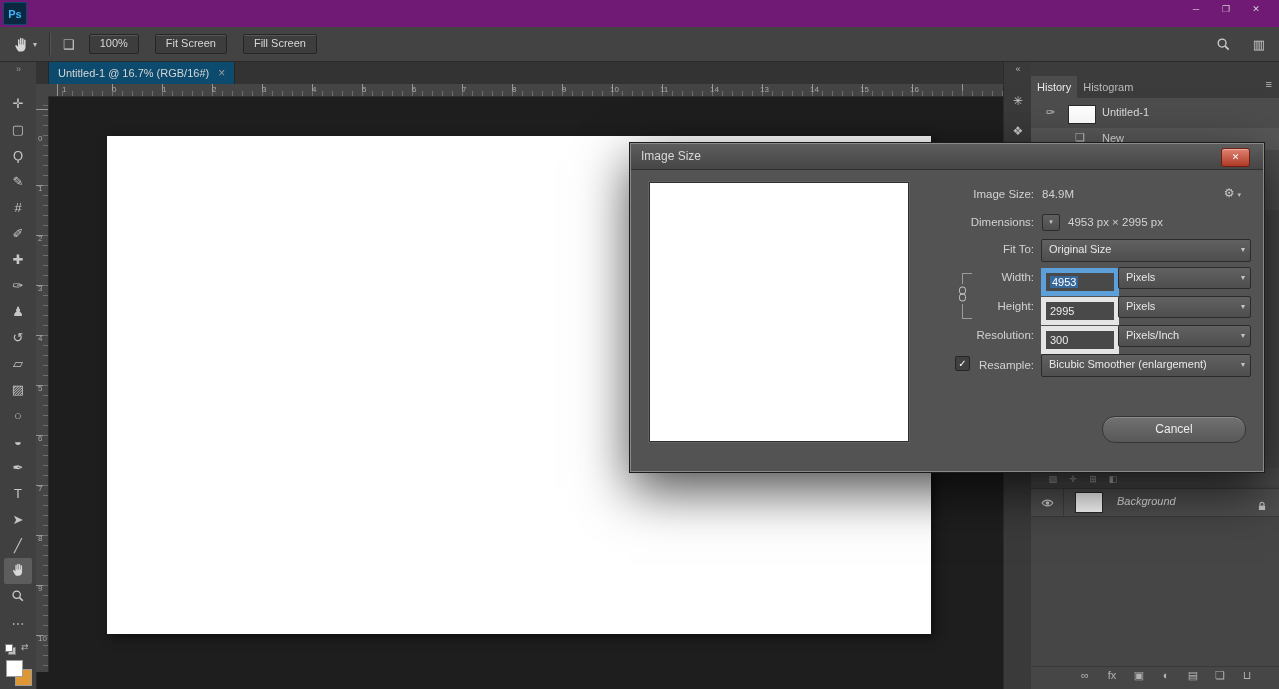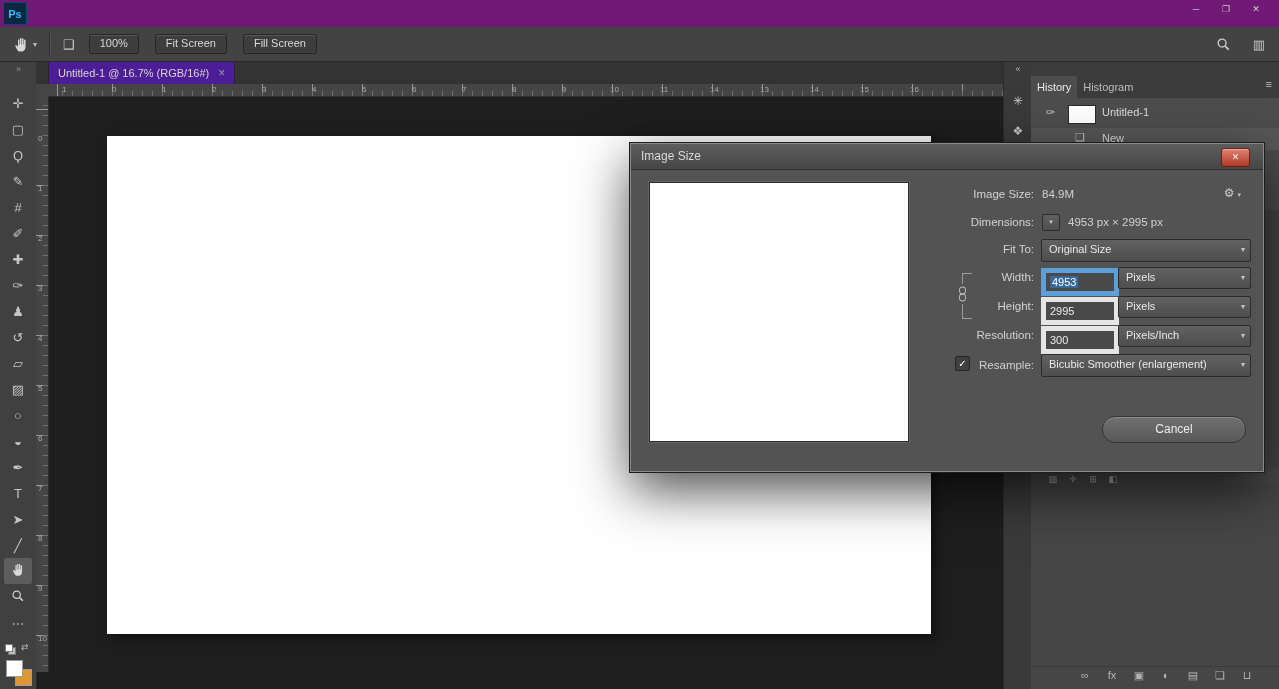--- a/index.html
+++ b/index.html
@@ -41,21 +41,21 @@
   #tb-minis{position:absolute;left:0;top:578px;width:36px;height:18px;}
   .mini-default{position:absolute;left:5px;top:4px;width:11px;height:11px;}
   .md-f{position:absolute;left:0;top:0;width:6px;height:6px;background:#fff;border:1px solid #777;z-index:2;}
   .md-b{position:absolute;right:0;bottom:0;width:6px;height:6px;background:#bdbdbd;border:1px solid #777;}
   .mini-swap{position:absolute;left:21px;top:2px;color:#bdbdbd;font-size:9px;}
   #fg-swatch{position:absolute;left:6px;top:598px;width:15px;height:15px;border:1px solid #9c9c9c;z-index:2;}
   #bg-swatch{position:absolute;left:15px;top:607px;width:15px;height:15px;border:1px solid #9c9c9c;z-index:1;}
 
   
   #tabbar{position:absolute;left:36px;top:62px;width:967px;height:22px;background:#333;}
-  #doc-tab{position:absolute;left:12px;top:0;height:22px;background:#4c1d95;display:flex;
+  #doc-tab{position:absolute;left:12px;top:0;height:22px;background:#0c4a6e;display:flex;
            align-items:center;padding:0 9px;border-left:1px solid #262626;border-right:1px solid #262626;}
   #doc-tab .t{font-size:11px;color:#d6d6d6;}
   #doc-tab .x{margin-left:9px;color:#9c9c9c;font-size:12px;}
 
   
   #canvas{position:absolute;left:36px;top:84px;width:967px;height:588px;background:#1e1e1e;}
   #ruler-corner{position:absolute;left:0;top:0;width:12px;height:12px;background:#454545;
                 border-right:1px solid #2e2e2e;border-bottom:1px solid #2e2e2e;}
   #ruler-top{position:absolute;left:12px;top:0;right:0;height:12px;background-color:#454545;
     border-bottom:1px solid #2e2e2e;
@@ -400,20 +400,34 @@
       </div>
       <div id="hist-row2">
         <span class="h-icon2">❏</span>
         <span class="h-label">New</span>
       </div>
     </div>
 
     <div id="layers-lockrow">
       
     <span class="lk">▨</span><span class="lk">✛</span><span class="lk">⊞</span><span class="lk">◧</span></div>
+    <div id="layers-bgrow">
+      <span id="eye-cell">
+        <svg width="13" height="12" viewBox="0 0 12 11">
+            <use href="#def-eye"></use>
+          </svg>
+      </span>
+      <span id="bg-thumb"></span>
+      <span id="bg-label">Background</span>
+      <span id="bg-lock">
+        <svg width="10" height="10" viewBox="0 0 10 10">
+            <use href="#def-lock"></use>
+          </svg>
+      </span>
+    </div>
     <div id="layers-bottomrow">
 
         <span class="lb-icon">∞</span>
 
         <span class="lb-icon">fx</span>
 
         <span class="lb-icon">▣</span>
 
         <span class="lb-icon">◐</span>
 

